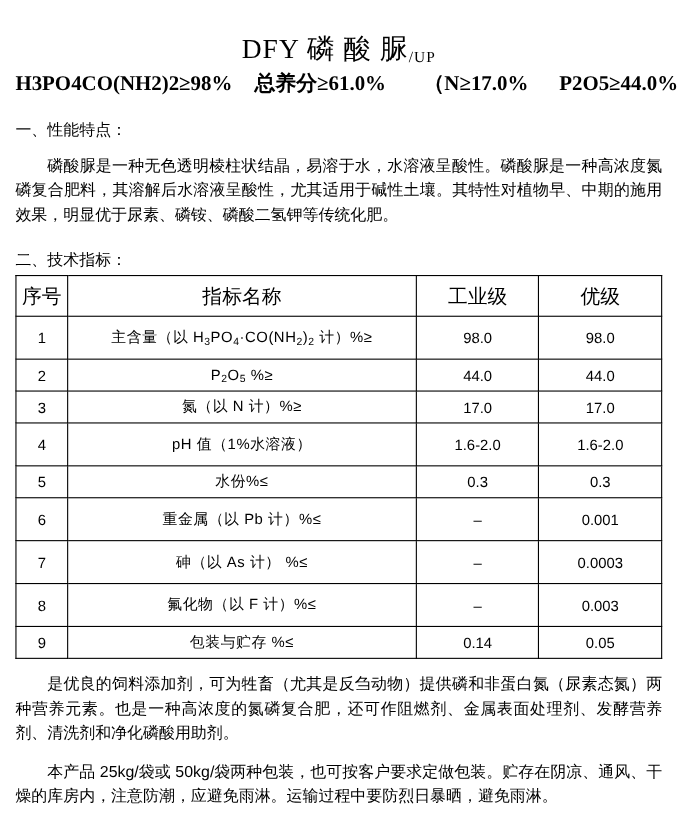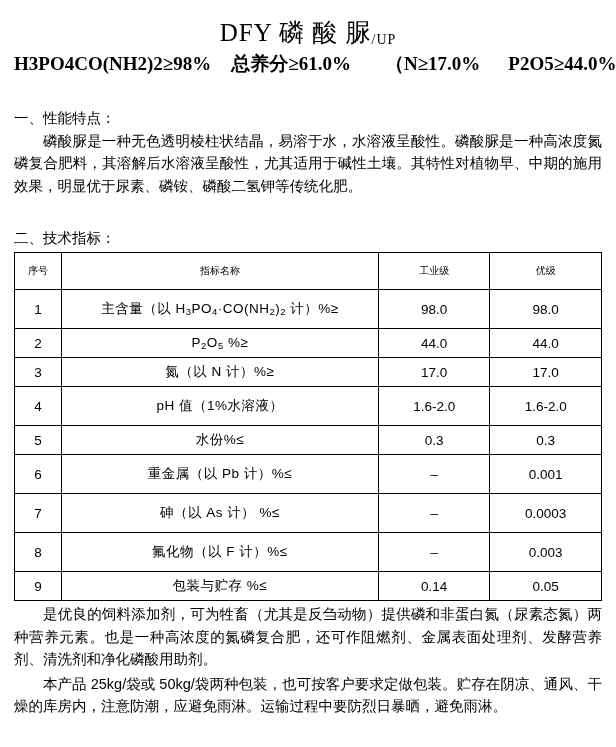--- a/index.html
+++ b/index.html
@@ -12,21 +12,21 @@
     height: 747px;
     font-family: "Liberation Serif", serif;
     color: #000;
     position: relative;
     overflow: hidden;
   }
   .page {
     width: 616px;
     height: 747px;
     box-sizing: border-box;
-    padding: 8px 14px 0 14px;
+    padding: 20px 14px 0 14px;
     position: relative;
   }
   .title {
     text-align: center;
     font-size: 25px;
     letter-spacing: 1px;
     margin: 8px 0 0 0;
     font-family: "Liberation Serif", serif;
     font-weight: normal;
   }
@@ -40,47 +40,47 @@
     margin-top: 2px;
     font-size: 19px;
     font-family: "Liberation Serif", serif;
     white-space: nowrap;
     font-weight: bold;
   }
   .formula .sp1 { display:inline-block; width: 20px; }
   .formula .sp2 { display:inline-block; width: 34px; }
   .formula .sp3 { display:inline-block; width: 28px; }
   .sec-head {
-    margin-top: 32px;
+    margin-top: 20px;
     font-size: 14.5px;
     font-family: Liberation Serif, serif;
   }
   .para {
     font-size: 14.5px;
     line-height: 1.55;
     text-align: justify;
     font-family: "Liberation Sans", sans-serif;
-    margin-top: 2px;
+    margin-top: 12px;
   }
   .para.indent { text-indent: 2em; }
 
   table.spec {
     width: 100%;
     border-collapse: collapse;
     margin-top: 4px;
     font-size: 13.5px;
     font-family: "Liberation Sans", sans-serif;
   }
   table.spec td, table.spec th {
     border: 1px solid #000;
     text-align: center;
     font-weight: normal;
     padding: 3px 2px;
   }
-  table.spec th { height: 30px; font-size: 10px; }
+  table.spec th { height: 30px; font-size: 18px; }
   table.spec td { height: 22px; }
   table.spec tr.tall td { height: 32px; }
   .col-no { width: 8%; }
   .col-name { width: 54%; }
   .col-ind { width: 19%; }
   .col-sup { width: 19%; }
   sub { font-size: 0.7em; vertical-align: -0.25em; }
   .nm { letter-spacing: 0.5px; }
 </style>
 </head>

